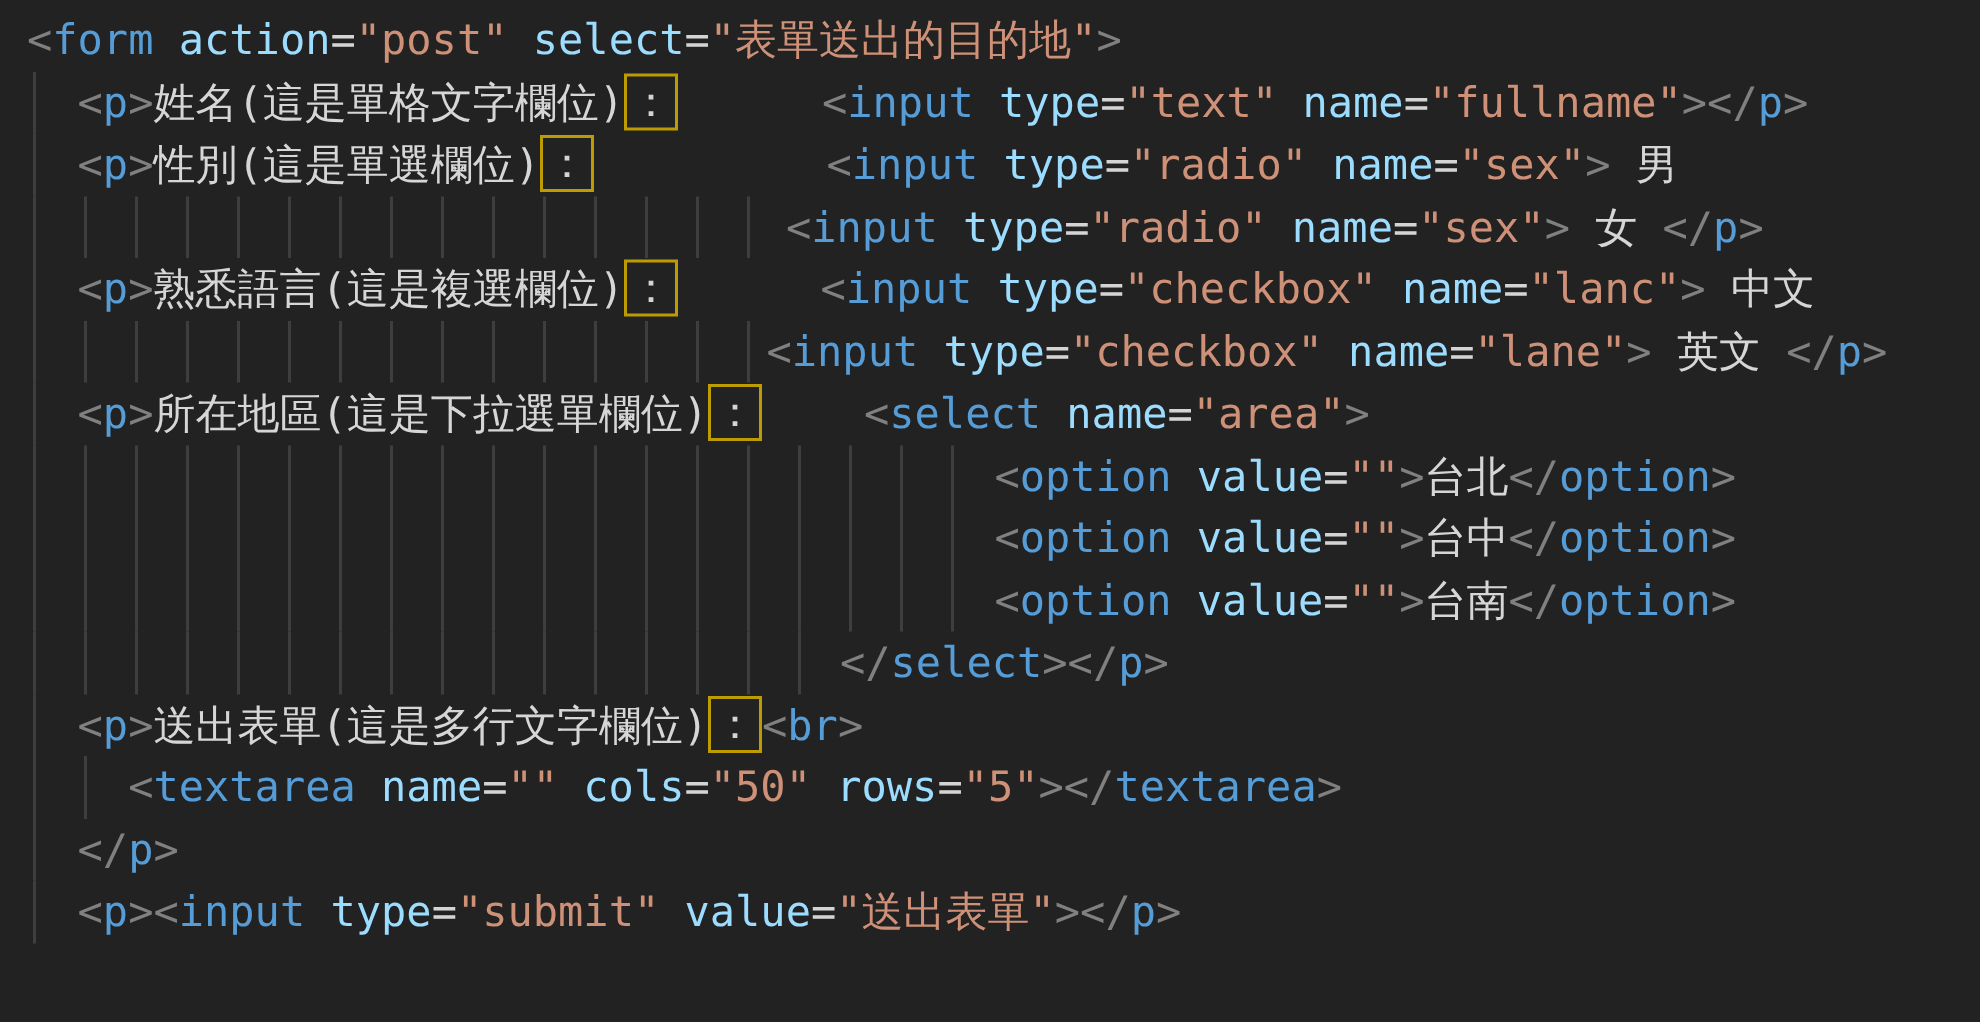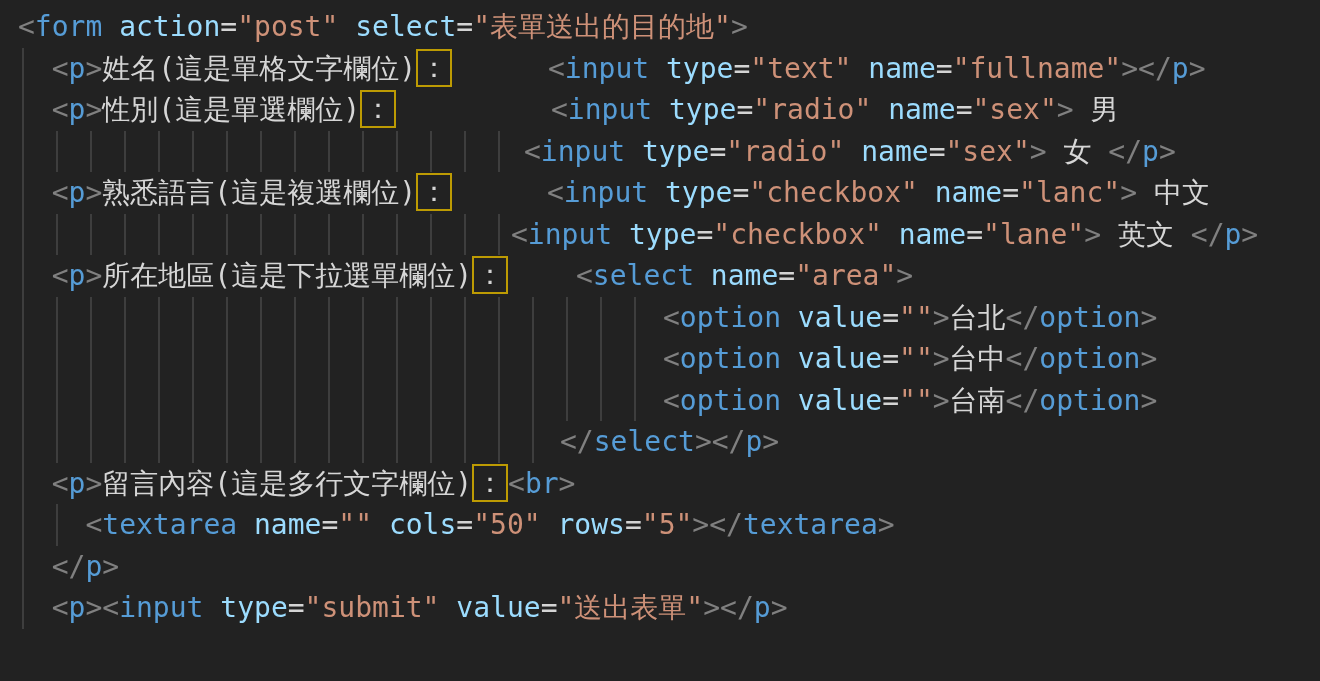--- a/index.html
+++ b/index.html
@@ -61,17 +61,17 @@
     <div class="line"><span class="guide" style="left: 4px;"></span><span class="s-x">  </span><span class="s-p">&lt;</span><span class="s-t">p</span><span class="s-p">&gt;</span><span class="s-x">姓名(這是單格文字欄位)</span><span class="s-cb">：</span><span class="right" style="left: 530px;"><span class="s-p">&lt;</span><span class="s-t">input</span><span class="s-a"> type</span><span class="s-o">=</span><span class="s-v">"text"</span><span class="s-a"> name</span><span class="s-o">=</span><span class="s-v">"fullname"</span><span class="s-p">&gt;&lt;/</span><span class="s-t">p</span><span class="s-p">&gt;</span></span></div>
     <div class="line"><span class="guide" style="left: 4px;"></span><span class="s-x">  </span><span class="s-p">&lt;</span><span class="s-t">p</span><span class="s-p">&gt;</span><span class="s-x">性別(這是單選欄位)</span><span class="s-cb">：</span><span class="right" style="left: 533px;"><span class="s-p">&lt;</span><span class="s-t">input</span><span class="s-a"> type</span><span class="s-o">=</span><span class="s-v">"radio"</span><span class="s-a"> name</span><span class="s-o">=</span><span class="s-v">"sex"</span><span class="s-p">&gt;</span><span class="s-x"> 男</span></span></div>
     <div class="line"><span class="guide" style="left: 4px;"></span><span class="guide" style="left: 38px;"></span><span class="guide" style="left: 72px;"></span><span class="guide" style="left: 106px;"></span><span class="guide" style="left: 140px;"></span><span class="guide" style="left: 174px;"></span><span class="guide" style="left: 208px;"></span><span class="guide" style="left: 242px;"></span><span class="guide" style="left: 276px;"></span><span class="guide" style="left: 310px;"></span><span class="guide" style="left: 344px;"></span><span class="guide" style="left: 378px;"></span><span class="guide" style="left: 412px;"></span><span class="guide" style="left: 446px;"></span><span class="guide" style="left: 480px;"></span><span class="right" style="left: 506px;"><span class="s-p">&lt;</span><span class="s-t">input</span><span class="s-a"> type</span><span class="s-o">=</span><span class="s-v">"radio"</span><span class="s-a"> name</span><span class="s-o">=</span><span class="s-v">"sex"</span><span class="s-p">&gt;</span><span class="s-x"> 女 </span><span class="s-p">&lt;/</span><span class="s-t">p</span><span class="s-p">&gt;</span></span></div>
     <div class="line"><span class="guide" style="left: 4px;"></span><span class="s-x">  </span><span class="s-p">&lt;</span><span class="s-t">p</span><span class="s-p">&gt;</span><span class="s-x">熟悉語言(這是複選欄位)</span><span class="s-cb">：</span><span class="right" style="left: 529px;"><span class="s-p">&lt;</span><span class="s-t">input</span><span class="s-a"> type</span><span class="s-o">=</span><span class="s-v">"checkbox"</span><span class="s-a"> name</span><span class="s-o">=</span><span class="s-v">"lanc"</span><span class="s-p">&gt;</span><span class="s-x"> 中文</span></span></div>
     <div class="line"><span class="guide" style="left: 4px;"></span><span class="guide" style="left: 38px;"></span><span class="guide" style="left: 72px;"></span><span class="guide" style="left: 106px;"></span><span class="guide" style="left: 140px;"></span><span class="guide" style="left: 174px;"></span><span class="guide" style="left: 208px;"></span><span class="guide" style="left: 242px;"></span><span class="guide" style="left: 276px;"></span><span class="guide" style="left: 310px;"></span><span class="guide" style="left: 344px;"></span><span class="guide" style="left: 378px;"></span><span class="guide" style="left: 412px;"></span><span class="guide" style="left: 446px;"></span><span class="guide" style="left: 480px;"></span><span class="right" style="left: 493px;"><span class="s-p">&lt;</span><span class="s-t">input</span><span class="s-a"> type</span><span class="s-o">=</span><span class="s-v">"checkbox"</span><span class="s-a"> name</span><span class="s-o">=</span><span class="s-v">"lane"</span><span class="s-p">&gt;</span><span class="s-x"> 英文 </span><span class="s-p">&lt;/</span><span class="s-t">p</span><span class="s-p">&gt;</span></span></div>
     <div class="line"><span class="guide" style="left: 4px;"></span><span class="s-x">  </span><span class="s-p">&lt;</span><span class="s-t">p</span><span class="s-p">&gt;</span><span class="s-x">所在地區(這是下拉選單欄位)</span><span class="s-cb">：</span><span class="right" style="left: 558px;"><span class="s-p">&lt;</span><span class="s-t">select</span><span class="s-a"> name</span><span class="s-o">=</span><span class="s-v">"area"</span><span class="s-p">&gt;</span></span></div>
     <div class="line"><span class="guide" style="left: 4px;"></span><span class="guide" style="left: 38px;"></span><span class="guide" style="left: 72px;"></span><span class="guide" style="left: 106px;"></span><span class="guide" style="left: 140px;"></span><span class="guide" style="left: 174px;"></span><span class="guide" style="left: 208px;"></span><span class="guide" style="left: 242px;"></span><span class="guide" style="left: 276px;"></span><span class="guide" style="left: 310px;"></span><span class="guide" style="left: 344px;"></span><span class="guide" style="left: 378px;"></span><span class="guide" style="left: 412px;"></span><span class="guide" style="left: 446px;"></span><span class="guide" style="left: 480px;"></span><span class="guide" style="left: 514px;"></span><span class="guide" style="left: 548px;"></span><span class="guide" style="left: 582px;"></span><span class="guide" style="left: 616px;"></span><span class="right" style="left: 645px;"><span class="s-p">&lt;</span><span class="s-t">option</span><span class="s-a"> value</span><span class="s-o">=</span><span class="s-v">""</span><span class="s-p">&gt;</span><span class="s-x">台北</span><span class="s-p">&lt;/</span><span class="s-t">option</span><span class="s-p">&gt;</span></span></div>
     <div class="line"><span class="guide" style="left: 4px;"></span><span class="guide" style="left: 38px;"></span><span class="guide" style="left: 72px;"></span><span class="guide" style="left: 106px;"></span><span class="guide" style="left: 140px;"></span><span class="guide" style="left: 174px;"></span><span class="guide" style="left: 208px;"></span><span class="guide" style="left: 242px;"></span><span class="guide" style="left: 276px;"></span><span class="guide" style="left: 310px;"></span><span class="guide" style="left: 344px;"></span><span class="guide" style="left: 378px;"></span><span class="guide" style="left: 412px;"></span><span class="guide" style="left: 446px;"></span><span class="guide" style="left: 480px;"></span><span class="guide" style="left: 514px;"></span><span class="guide" style="left: 548px;"></span><span class="guide" style="left: 582px;"></span><span class="guide" style="left: 616px;"></span><span class="right" style="left: 645px;"><span class="s-p">&lt;</span><span class="s-t">option</span><span class="s-a"> value</span><span class="s-o">=</span><span class="s-v">""</span><span class="s-p">&gt;</span><span class="s-x">台中</span><span class="s-p">&lt;/</span><span class="s-t">option</span><span class="s-p">&gt;</span></span></div>
     <div class="line"><span class="guide" style="left: 4px;"></span><span class="guide" style="left: 38px;"></span><span class="guide" style="left: 72px;"></span><span class="guide" style="left: 106px;"></span><span class="guide" style="left: 140px;"></span><span class="guide" style="left: 174px;"></span><span class="guide" style="left: 208px;"></span><span class="guide" style="left: 242px;"></span><span class="guide" style="left: 276px;"></span><span class="guide" style="left: 310px;"></span><span class="guide" style="left: 344px;"></span><span class="guide" style="left: 378px;"></span><span class="guide" style="left: 412px;"></span><span class="guide" style="left: 446px;"></span><span class="guide" style="left: 480px;"></span><span class="guide" style="left: 514px;"></span><span class="guide" style="left: 548px;"></span><span class="guide" style="left: 582px;"></span><span class="guide" style="left: 616px;"></span><span class="right" style="left: 645px;"><span class="s-p">&lt;</span><span class="s-t">option</span><span class="s-a"> value</span><span class="s-o">=</span><span class="s-v">""</span><span class="s-p">&gt;</span><span class="s-x">台南</span><span class="s-p">&lt;/</span><span class="s-t">option</span><span class="s-p">&gt;</span></span></div>
     <div class="line"><span class="guide" style="left: 4px;"></span><span class="guide" style="left: 38px;"></span><span class="guide" style="left: 72px;"></span><span class="guide" style="left: 106px;"></span><span class="guide" style="left: 140px;"></span><span class="guide" style="left: 174px;"></span><span class="guide" style="left: 208px;"></span><span class="guide" style="left: 242px;"></span><span class="guide" style="left: 276px;"></span><span class="guide" style="left: 310px;"></span><span class="guide" style="left: 344px;"></span><span class="guide" style="left: 378px;"></span><span class="guide" style="left: 412px;"></span><span class="guide" style="left: 446px;"></span><span class="guide" style="left: 480px;"></span><span class="guide" style="left: 514px;"></span><span class="right" style="left: 542px;"><span class="s-p">&lt;/</span><span class="s-t">select</span><span class="s-p">&gt;&lt;/</span><span class="s-t">p</span><span class="s-p">&gt;</span></span></div>
-    <div class="line"><span class="guide" style="left: 4px;"></span><span class="s-x">  </span><span class="s-p">&lt;</span><span class="s-t">p</span><span class="s-p">&gt;</span><span class="s-x">留言內容(這是多行文字欄位)</span><span class="s-cb">：</span><span class="s-p">&lt;</span><span class="s-t">br</span><span class="s-p">&gt;</span></div>
+    <div class="line"><span class="guide" style="left: 4px;"></span><span class="s-x">  </span><span class="s-p">&lt;</span><span class="s-t">p</span><span class="s-p">&gt;</span><span class="s-x">送出表單(這是多行文字欄位)</span><span class="s-cb">：</span><span class="s-p">&lt;</span><span class="s-t">br</span><span class="s-p">&gt;</span></div>
     <div class="line"><span class="guide" style="left: 4px;"></span><span class="guide" style="left: 38px;"></span><span class="s-x">    </span><span class="s-p">&lt;</span><span class="s-t">textarea</span><span class="s-a"> name</span><span class="s-o">=</span><span class="s-v">""</span><span class="s-a"> cols</span><span class="s-o">=</span><span class="s-v">"50"</span><span class="s-a"> rows</span><span class="s-o">=</span><span class="s-v">"5"</span><span class="s-p">&gt;&lt;/</span><span class="s-t">textarea</span><span class="s-p">&gt;</span></div>
     <div class="line"><span class="guide" style="left: 4px;"></span><span class="s-x">  </span><span class="s-p">&lt;/</span><span class="s-t">p</span><span class="s-p">&gt;</span></div>
     <div class="line"><span class="guide" style="left: 4px;"></span><span class="s-x">  </span><span class="s-p">&lt;</span><span class="s-t">p</span><span class="s-p">&gt;&lt;</span><span class="s-t">input</span><span class="s-a"> type</span><span class="s-o">=</span><span class="s-v">"submit"</span><span class="s-a"> value</span><span class="s-o">=</span><span class="s-v">"送出表單"</span><span class="s-p">&gt;&lt;/</span><span class="s-t">p</span><span class="s-p">&gt;</span></div>
   </div>
 
 </body></html>

